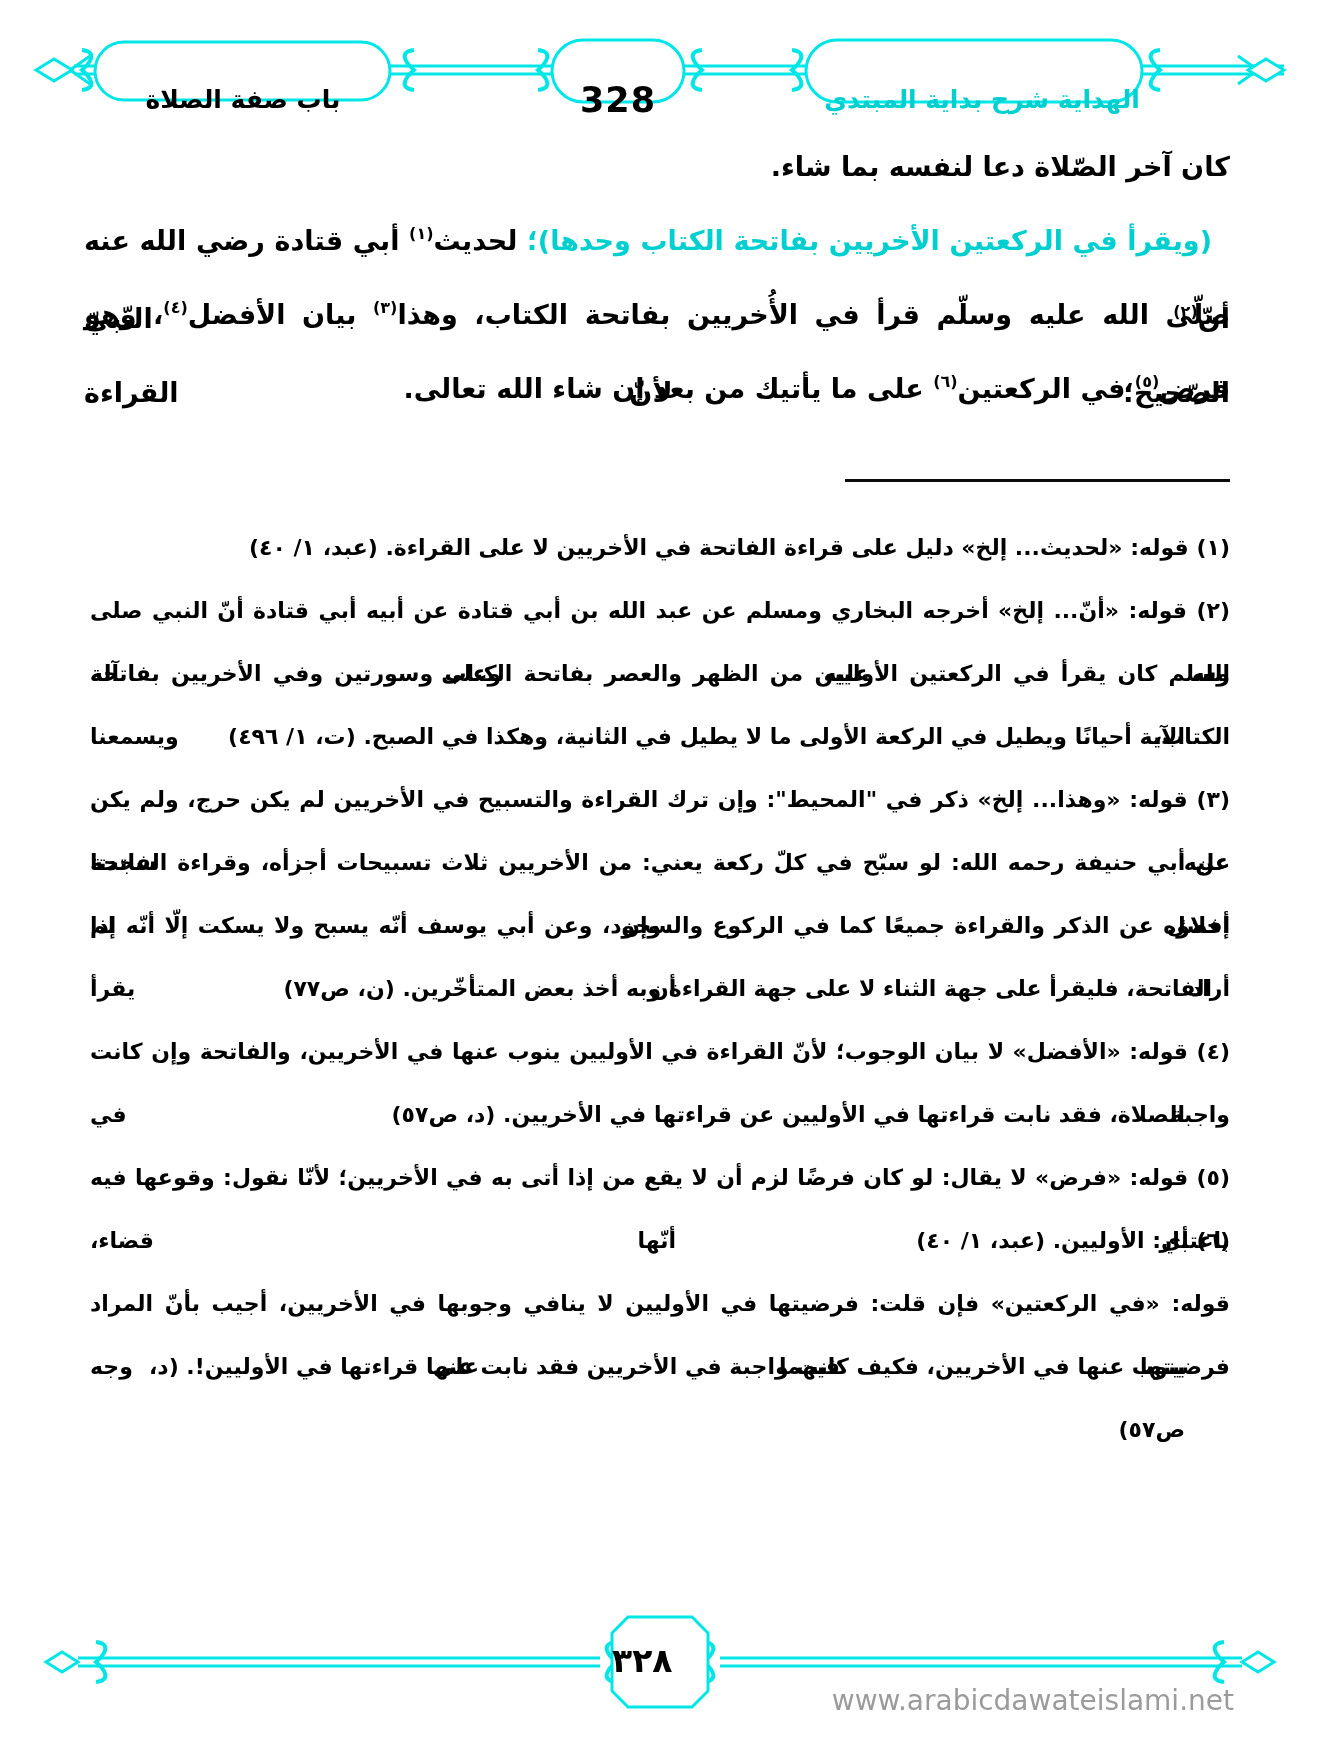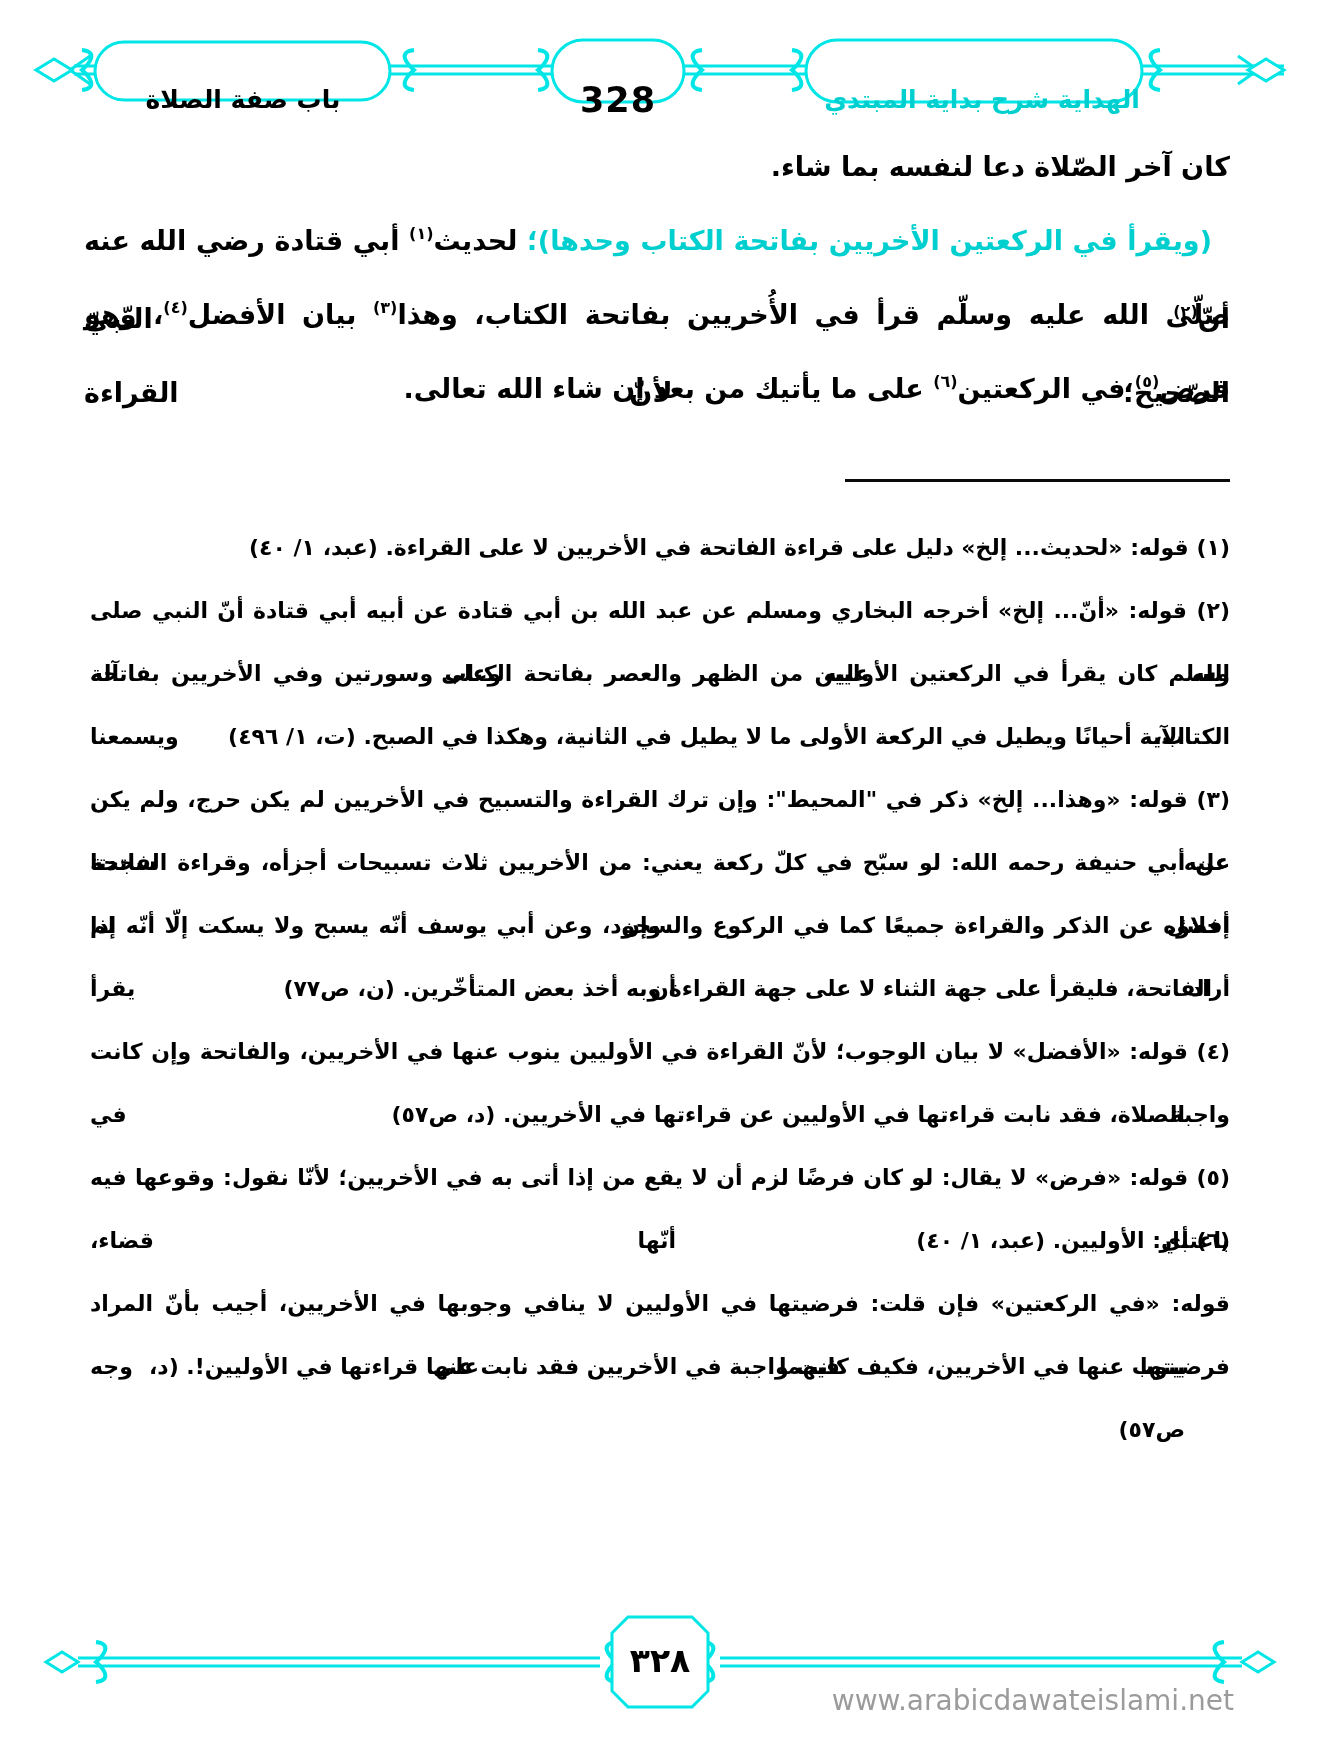--- a/index.html
+++ b/index.html
@@ -27,21 +27,21 @@
     position:absolute; top:479px; right:90px; width:385px; height:3px; background:#0a0a0a;
   }
   .footnotes{
     position:absolute; top:516px; right:90px; left:90px; direction:rtl; color:#000;
   }
   .fl{height:63px; line-height:63px; font-size:22px; font-weight:700;}
   .ind{padding-right:45px;}
   .ind-sm{padding-right:18px;text-align:center;}
   .footer-number{
     position:absolute; left:612px; top:1617px; width:96px; height:88px; line-height:88px;
-    text-align:center; font-size:33px; font-weight:700; color:#000;
+    text-align:left; font-size:33px; font-weight:700; color:#000;
   }
   .watermark{
     position:absolute; right:86px; top:1684px; font-size:28px; color:#9b9b9b;
     font-weight:400; letter-spacing:0px;
   }
 </style>
 </head>
 <body>
 
 <div class="page">

